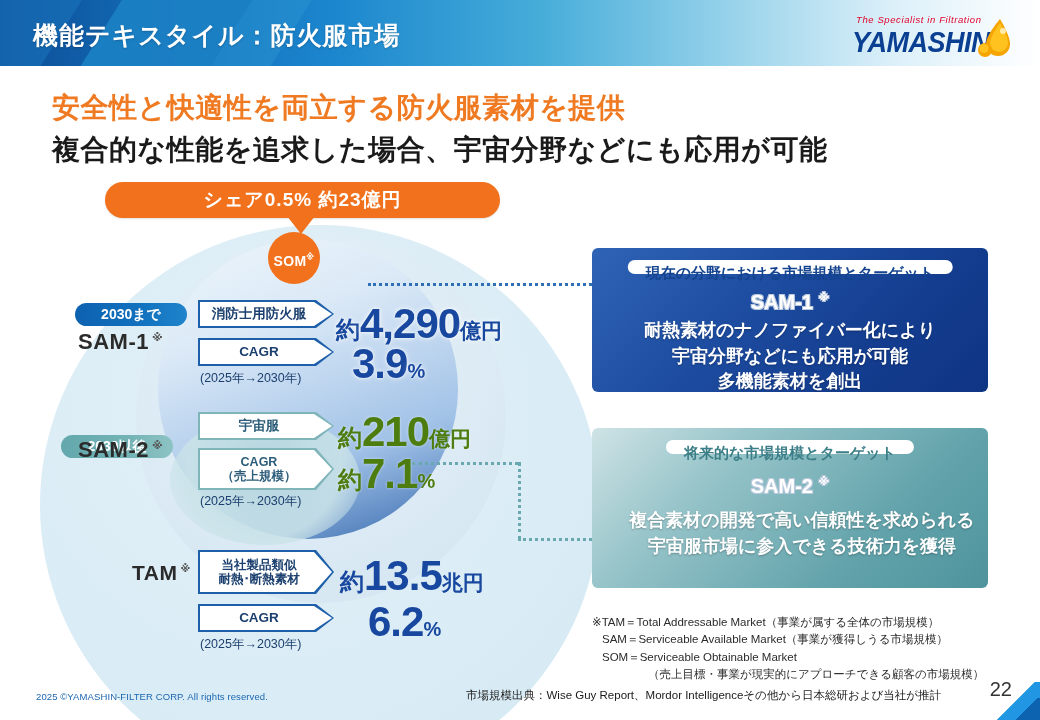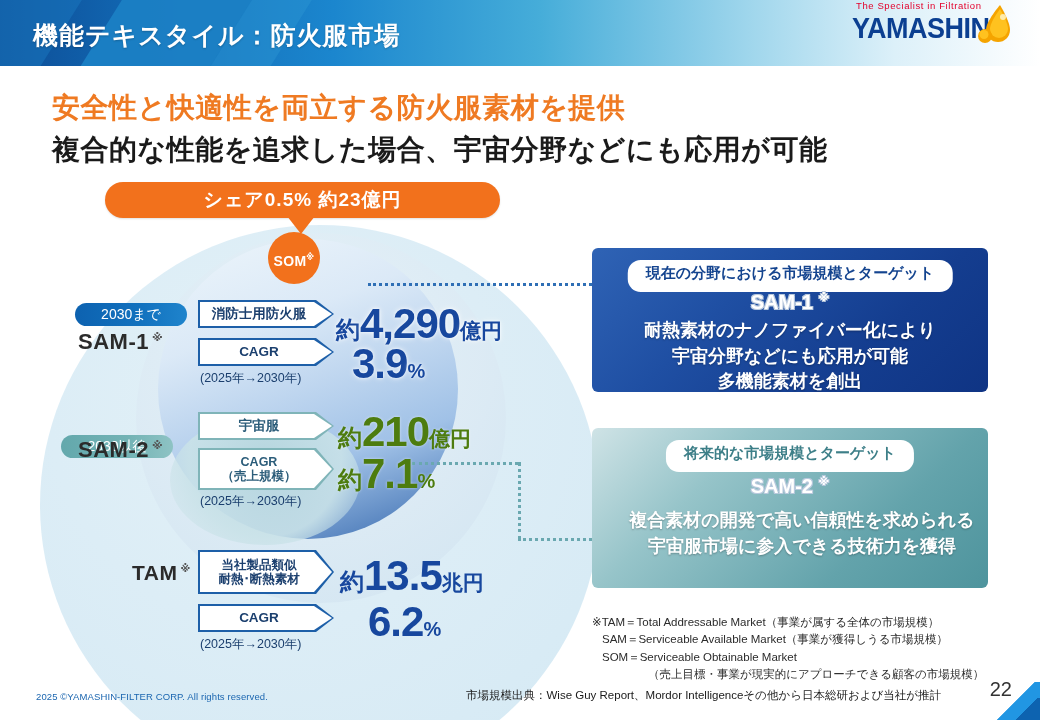--- a/index.html
+++ b/index.html
@@ -29,21 +29,21 @@
     position:absolute;left:230px;top:-40px;width:60px;height:150px;
     background:#2a93d2;transform:skewX(-32deg);opacity:.5;
   }
   .hdr-title{
     position:absolute;left:33px;top:19px;
     font-size:25px;font-weight:bold;color:#ffffff;letter-spacing:1px;
     text-shadow:0 1px 2px rgba(0,0,0,.22);
     white-space:nowrap;z-index:5;
   }
   
-  .logo{position:absolute;right:22px;top:0;width:170px;height:48px;z-index:6;}
+  .logo{position:absolute;right:22px;top:14px;width:170px;height:48px;z-index:6;font-style:italic;}
   .logo-tag{
     position:absolute;left:8px;top:0;font-size:9.5px;color:#e3002b;
     letter-spacing:.6px;font-weight:normal;white-space:nowrap;
   }
   .logo-name{
     position:absolute;left:4px;top:11px;font-size:27px;font-weight:bold;
     color:#0b3f91;letter-spacing:-0.5px;
     transform:scaleY(1.12);transform-origin:left top;
     font-family:"Liberation Sans","DejaVu Sans",sans-serif;
   }
@@ -106,21 +106,21 @@
   }
   .som-circle span{
     display:block;text-align:center;line-height:52px;color:#fff;
     font-size:14px;font-weight:bold;letter-spacing:.3px;
   }
   .som-circle sup{font-size:8px;vertical-align:super;}
 
   
   .pill{
     position:absolute;border-radius:13px;height:23px;line-height:23px;
-    text-align:center;color:#fff;font-size:14px;font-weight:normal;z-index:15;
+    text-align:center;color:#fff;font-size:14px;font-weight:bold;z-index:15;
   }
   .pill-sam1{left:75px;top:303px;width:112px;
     background:linear-gradient(90deg,#0d62b0 0%,#1272bf 60%,#1f84cc 100%);}
   .pill-sam2{left:61px;top:411px;width:112px;
     background:linear-gradient(90deg,#63a8ac 0%,#73b3b5 60%,#8ec3c4 100%);margin-top:24px;}
   .samlabel{
     position:absolute;font-size:22px;font-weight:bold;color:#2b2b2b;z-index:15;
     letter-spacing:.5px;white-space:nowrap;
   }
   .samlabel sup{font-size:11px;color:#555;vertical-align:super;margin-left:3px;}
@@ -171,21 +171,21 @@
   .rbox-blue{
     left:592px;top:248px;width:396px;height:144px;
     background:linear-gradient(135deg,#2f63b5 0%,#1f4fa3 35%,#143d8f 70%,#0f3484 100%);
   }
   .rbox-teal{
     left:592px;top:428px;width:396px;height:160px;
     background:linear-gradient(135deg,#cfe3e6 0%,#96c4c9 30%,#63a3ab 70%,#4e949d 100%);
   }
   .rcap{
     position:absolute;left:50%;transform:translateX(-50%);top:12px;
-    height:32px;line-height:26px;background:#fff;border-radius:13px;
+    height:14px;line-height:26px;background:#fff;border-radius:13px;
     padding:0 18px;white-space:nowrap;font-size:15px;font-weight:bold;
   }
   .rcap-blue{color:#14448f;}
   .rcap-teal{color:#3d7f88;}
   .rsam{
     position:absolute;left:0;right:0;text-align:center;
     font-size:20px;font-weight:bold;color:#ffffff;
     text-shadow:-1px -1px 0 #b9c9dd,1px -1px 0 #b9c9dd,-1px 1px 0 #b9c9dd,1px 1px 0 #b9c9dd;
   }
   .rsam sup{font-size:11px;}

